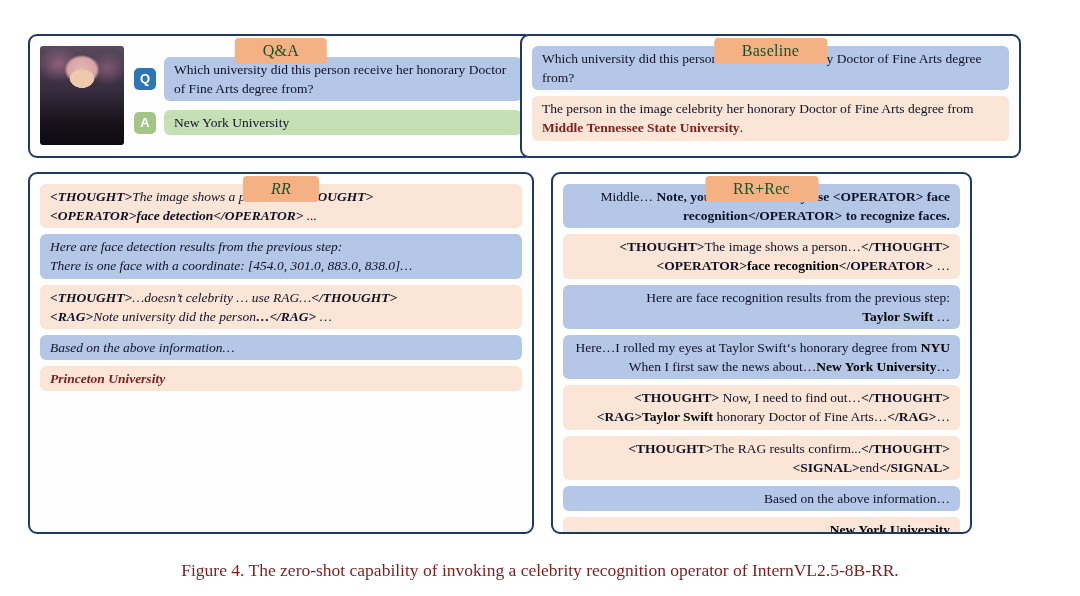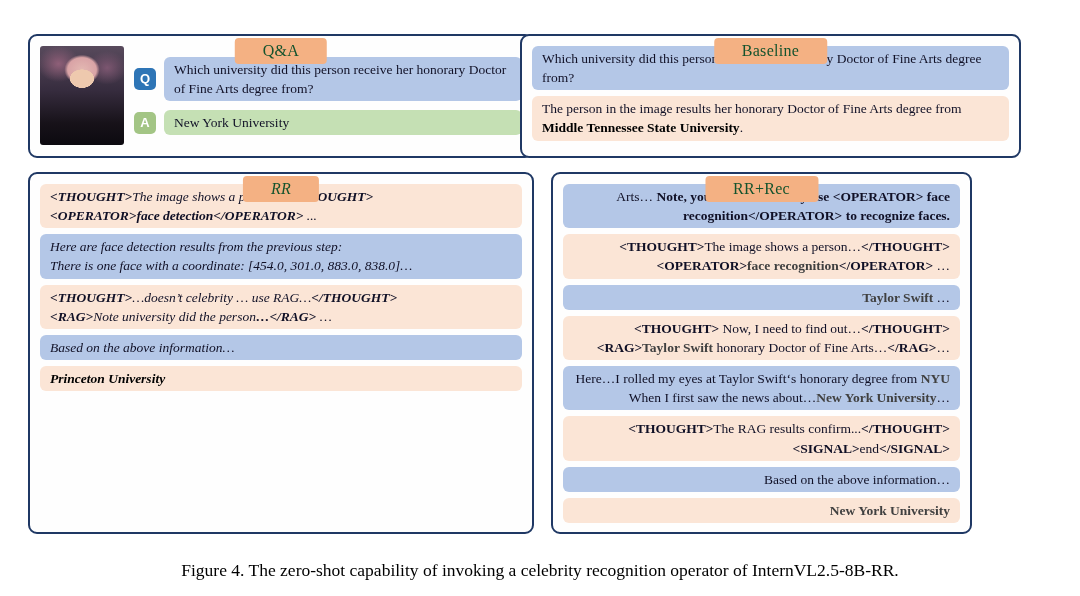--- a/index.html
+++ b/index.html
@@ -49,22 +49,22 @@
     font-size: 13.5px;
     line-height: 1.42;
     white-space: pre-wrap;
     color: #101026;
   }
   .bubble.blue  { background: #b4c7e7; }
   .bubble.peach { background: #fbe5d6; }
   .bubble.green { background: #c5e0b4; }
 
   .seg-b  { font-weight: bold; }
-  .seg-ob { font-weight: bold; color: #000000; }
-  .seg-gb { font-weight: bold; color: #404040; }
+  .seg-ob { font-weight: bold; color: #7f1d1d; }
+  .seg-gb { font-weight: bold; color: #000000; }
 
   
   .qa-body { display: flex; gap: 10px; padding: 10px; height: 100%; }
   .photo {
     width: 84px; height: 99px;
     flex-shrink: 0;
     border-radius: 3px;
     background:
       radial-gradient(ellipse 17px 13px at 50% 33%, #eec9ae 0%, #eec9ae 70%, rgba(238,201,174,0) 72%),
       radial-gradient(ellipse 26px 22px at 50% 24%, #e3b8b2 0%, #d9a3a6 55%, rgba(217,163,166,0) 68%),
@@ -87,21 +87,21 @@
   .chip.q { background: #2e75b6; }
   .chip.a { background: #a3c585; }
   .qa-row .bubble { flex: 1; }
 
   .caption {
     position: absolute;
     left: 0; top: 560px;
     width: 100%;
     text-align: center;
     font-size: 17.5px;
-    color: #000000;
+    color: #7f1d1d;
   }
 </style>
 </head>
 <body>
 
 <div class="page">
 
   <section class="panel" id="panel-qa">
     <div class="tab">Q&amp;A</div>
     <div class="qa-body">
@@ -116,48 +116,49 @@
           <div class="bubble green">New York University</div>
         </div>
       </div>
     </div>
   </section>
 
   <section class="panel" id="panel-baseline">
     <div class="tab">Baseline</div>
     <div class="messages">
         <div class="bubble blue"><span>Which university did this person receive her honorary Doctor of Fine Arts degree from?</span></div>
-        <div class="bubble peach"><span>The person in the image results her honorary Doctor of Fine Arts degree from </span><span class="seg-ob">Middle Tennessee State University</span><span>.</span></div>
+        <div class="bubble peach"><span>The person in the image celebrity her honorary Doctor of Fine Arts degree from </span><span class="seg-ob">Middle Tennessee State University</span><span>.</span></div>
       </div>
   </section>
 
   <section class="panel" id="panel-rr">
     <div class="tab">RR</div>
     <div class="messages">
         <div class="bubble peach"><span class="seg-b">&lt;THOUGHT&gt;</span><span>The image shows a person…</span><span class="seg-b">&lt;/THOUGHT&gt;</span><span>
 </span><span class="seg-b">&lt;OPERATOR&gt;face detection&lt;/OPERATOR&gt;</span><span> ...</span></div>
         <div class="bubble blue"><span>Here are face detection results from the previous step:
 There is one face with a coordinate: [454.0, 301.0, 883.0, 838.0]…</span></div>
         <div class="bubble peach"><span class="seg-b">&lt;THOUGHT&gt;</span><span>…doesn’t celebrity … use RAG…</span><span class="seg-b">&lt;/THOUGHT&gt;</span><span>
 </span><span class="seg-b">&lt;RAG&gt;</span><span>Note university did the person</span><span class="seg-b">…&lt;/RAG&gt;</span><span> …</span></div>
         <div class="bubble blue"><span>Based on the above information…</span></div>
         <div class="bubble peach"><span class="seg-ob">Princeton University</span></div>
       </div>
   </section>
 
   <section class="panel" id="panel-rrrec">
     <div class="tab">RR+Rec</div>
     <div class="messages">
-        <div class="bubble blue"><span>Arts… </span><span class="seg-b">Note, you can additionally use &lt;OPERATOR&gt; face recognition&lt;/OPERATOR&gt; to recognize faces.</span></div>
+        <div class="bubble blue"><span>Middle… </span><span class="seg-b">Note, you can additionally use &lt;OPERATOR&gt; face recognition&lt;/OPERATOR&gt; to recognize faces.</span></div>
         <div class="bubble peach"><span class="seg-b">&lt;THOUGHT&gt;</span><span>The image shows a person…</span><span class="seg-b">&lt;/THOUGHT&gt;</span><span>
 </span><span class="seg-b">&lt;OPERATOR&gt;</span><span class="seg-gb">face recognition</span><span class="seg-b">&lt;/OPERATOR&gt;</span><span> …</span></div>
-        <div class="bubble blue"><span class="seg-gb">Taylor Swift</span><span> …</span></div>
+        <div class="bubble blue"><span>Here are face recognition results from the previous step:
+</span><span class="seg-gb">Taylor Swift</span><span> …</span></div>
+        <div class="bubble blue"><span>Here…I rolled my eyes at Taylor Swift‘s honorary degree from </span><span class="seg-gb">NYU</span><span>  When I first saw the news about…</span><span class="seg-gb">New York University</span><span>…</span></div>
         <div class="bubble peach"><span class="seg-b">&lt;THOUGHT&gt;</span><span> Now, I need to find out…</span><span class="seg-b">&lt;/THOUGHT&gt;</span><span>
 </span><span class="seg-b">&lt;RAG&gt;</span><span class="seg-gb">Taylor Swift</span><span> honorary Doctor of Fine Arts…</span><span class="seg-b">&lt;/RAG&gt;</span><span>…</span></div>
-        <div class="bubble blue"><span>Here…I rolled my eyes at Taylor Swift‘s honorary degree from </span><span class="seg-gb">NYU</span><span>  When I first saw the news about…</span><span class="seg-gb">New York University</span><span>…</span></div>
         <div class="bubble peach"><span class="seg-b">&lt;THOUGHT&gt;</span><span>The RAG results confirm...</span><span class="seg-b">&lt;/THOUGHT&gt;</span><span>
 </span><span class="seg-b">&lt;SIGNAL&gt;</span><span>end</span><span class="seg-b">&lt;/SIGNAL&gt;</span></div>
         <div class="bubble blue"><span>Based on the above information…</span></div>
         <div class="bubble peach"><span class="seg-gb">New York University</span></div>
       </div>
   </section>
 
   <div class="caption">Figure 4. The zero-shot capability of invoking a celebrity recognition operator of InternVL2.5-8B-RR.</div>
 
 </div>

